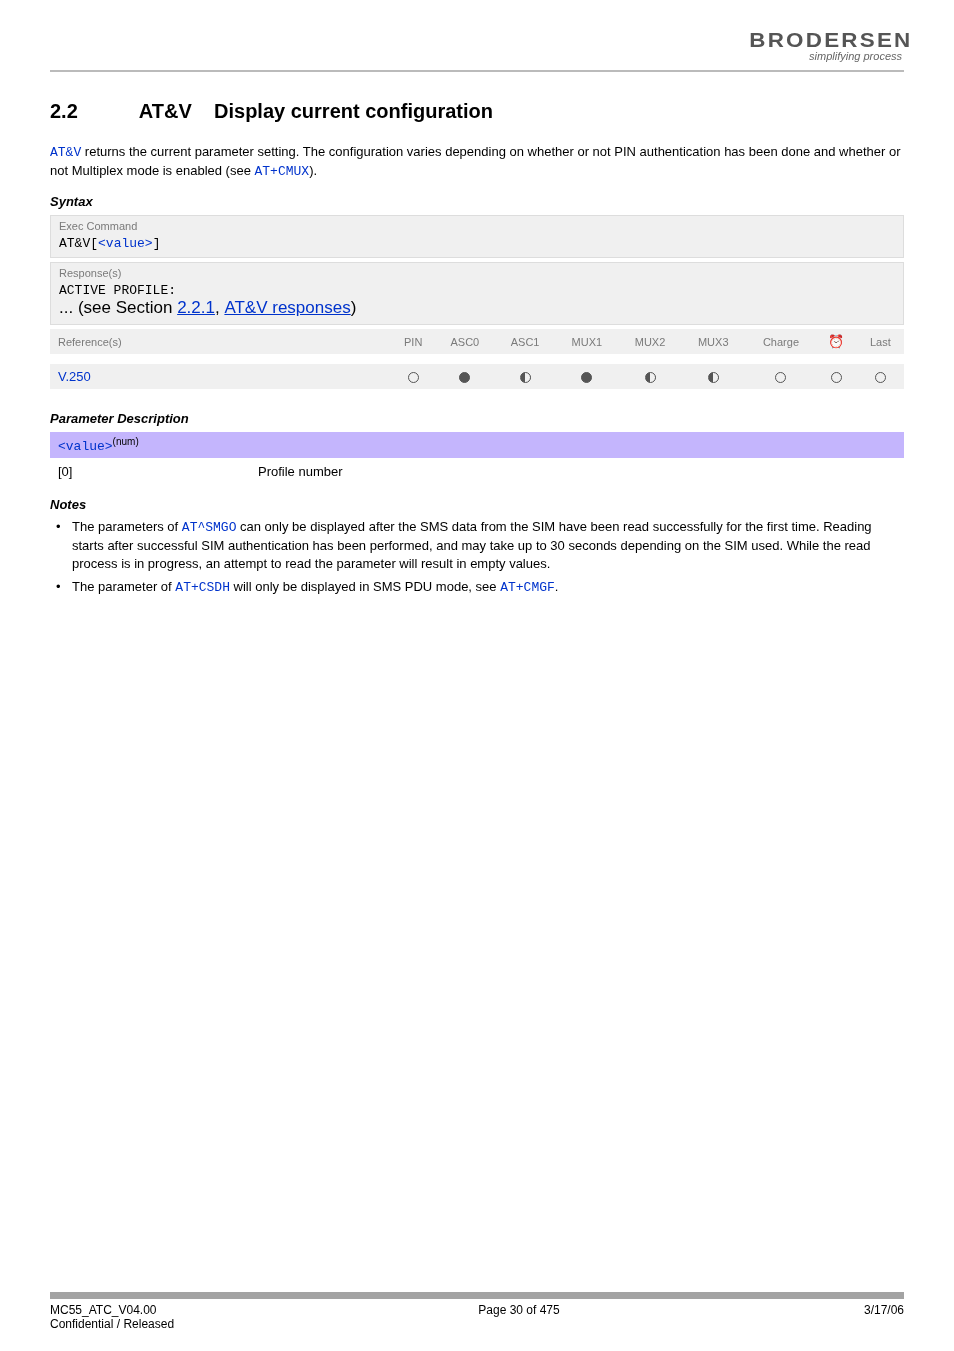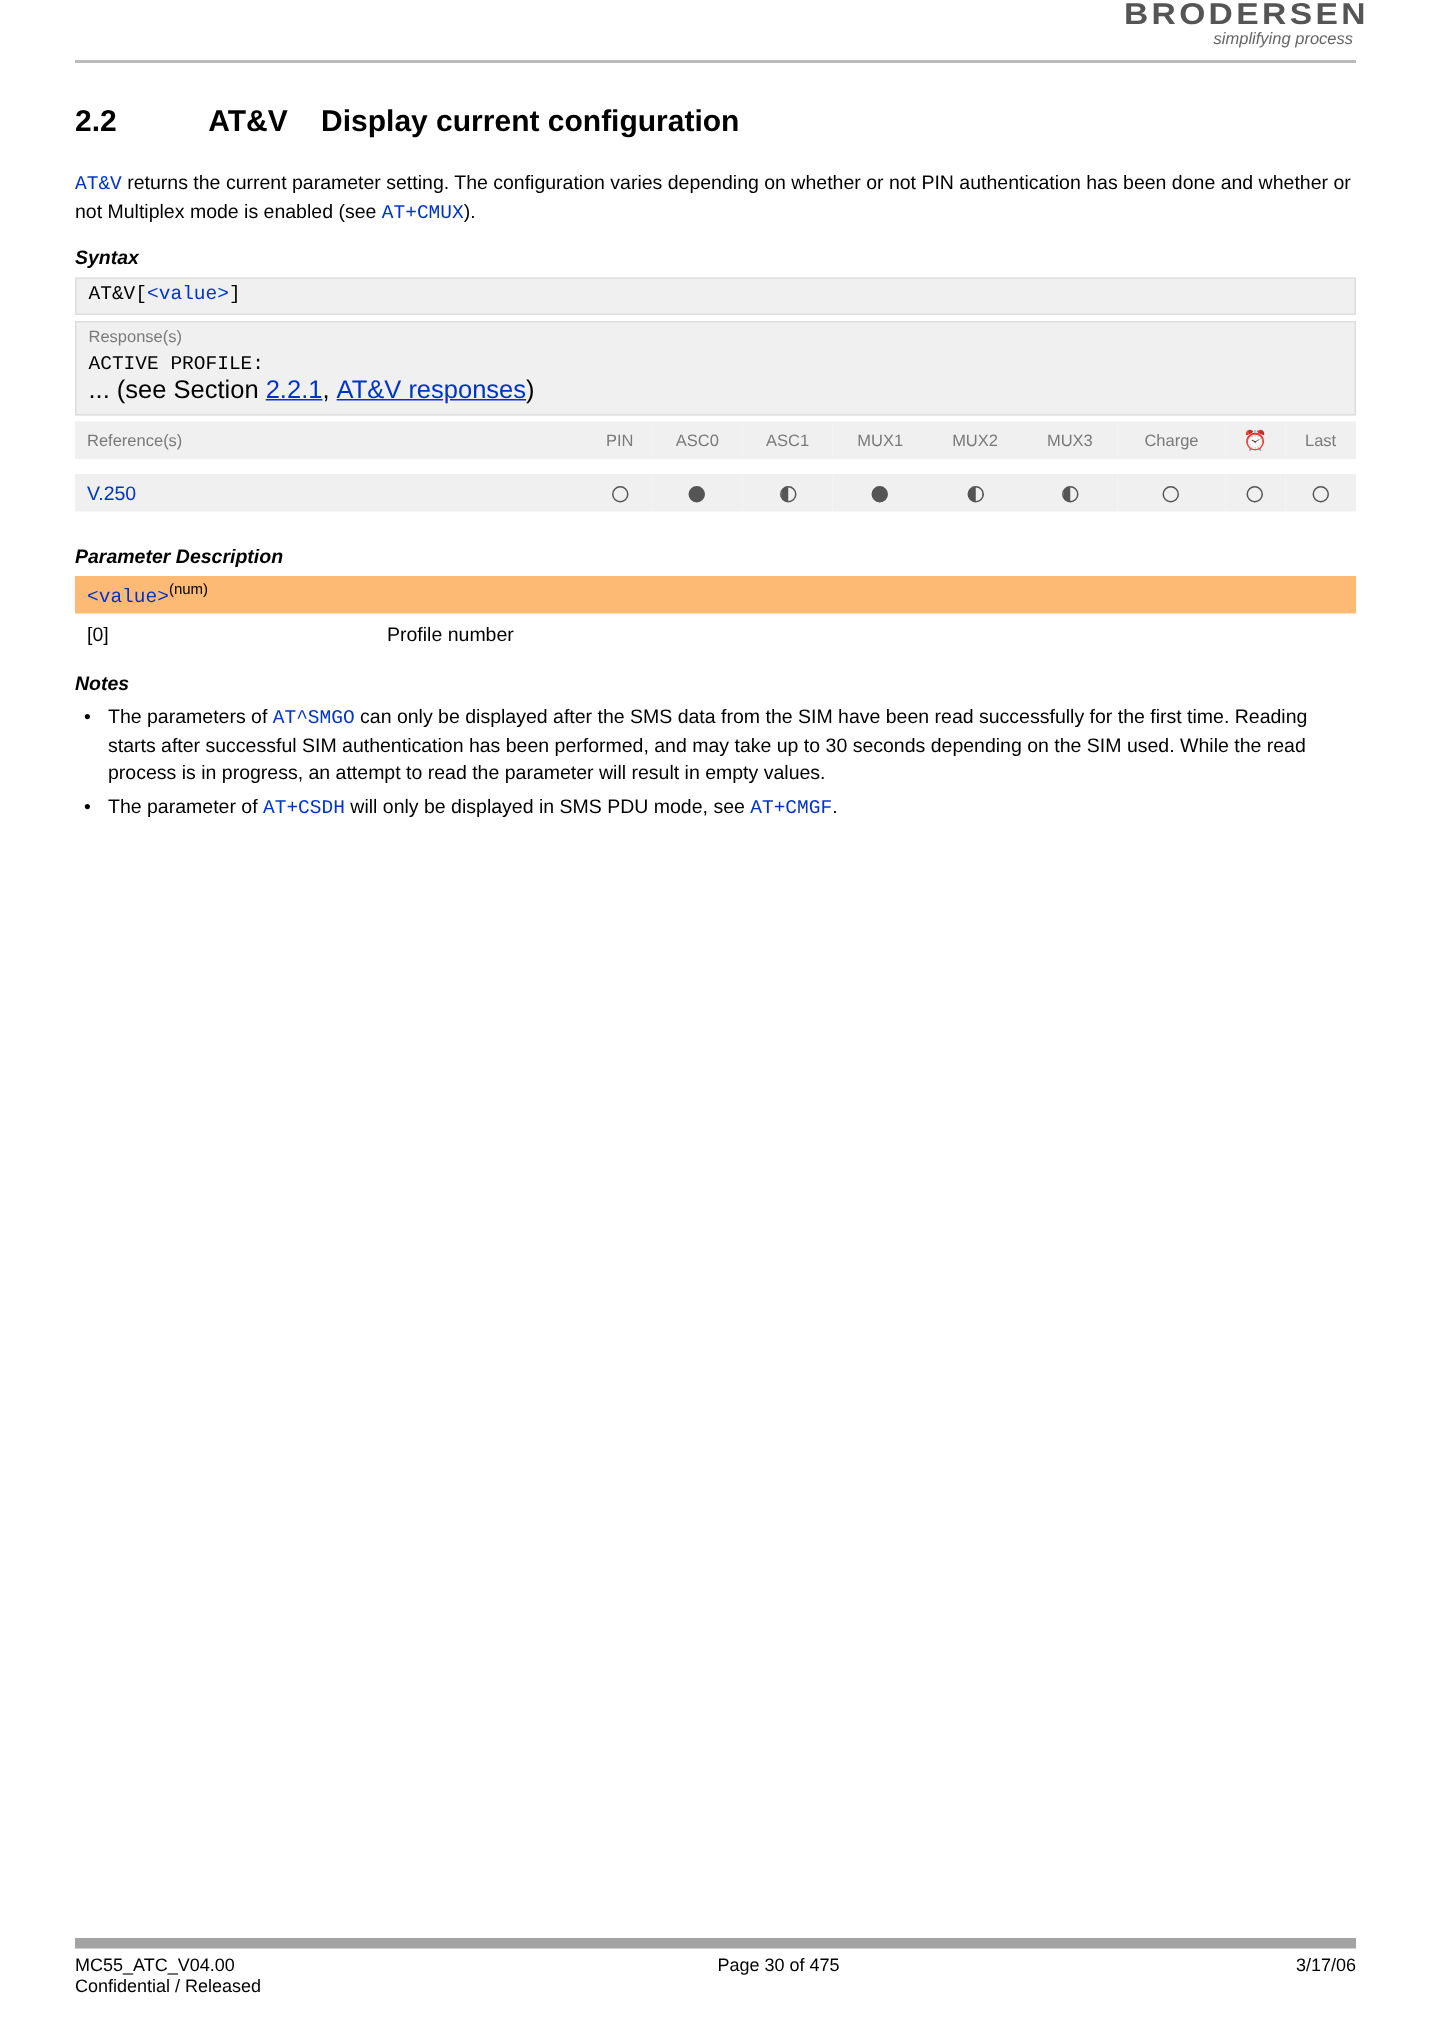--- a/index.html
+++ b/index.html
@@ -11,20 +11,21 @@
     width: 954px;
     margin: 0 auto;
     padding: 0 50px;
     position: relative;
     min-height: 1351px;
   }
   .header {
     display: flex;
     justify-content: flex-end;
     align-items: flex-end;
+    padding-top: 30px;
     padding-bottom: 4px;
   }
   .logo-block { text-align: right; }
   .logo-text {
     font-family: Arial, sans-serif;
     font-weight: 900;
     font-size: 20px;
     letter-spacing: 2px;
     color: #555;
     line-height: 1;
@@ -97,21 +98,21 @@
   .circle {
     display: inline-block; width: 11px; height: 11px;
     border: 1.3px solid #555; border-radius: 50%; vertical-align: middle;
   }
   .circle.full { background: #555; }
   .circle.half {
     background: linear-gradient(90deg, #555 0 50%, transparent 50% 100%);
   }
   .alarm-icon { font-size: 13px; color: #888; }
   .param-box {
-    background: #fdba74;
+    background: #c4b5fd;
     padding: 4px 8px;
     font-family: "Courier New", monospace;
     font-size: 13px;
     margin-bottom: 4px;
   }
   .param-box .sup {
     font-family: Arial, Helvetica, sans-serif;
     font-size: 10px; vertical-align: super;
   }
   .param-row { display: flex; padding: 2px 8px; font-size: 13px; }
@@ -150,20 +151,21 @@
   <span>Display current configuration</span>
 </h2>
 
 <p class="body">
   <span class="code-link">AT&amp;V</span><span> returns the current parameter setting. The configuration varies depending on whether or not PIN authentication has been done and whether or not Multiplex mode is enabled (see </span><span class="code-link">AT+CMUX</span><span>).</span>
 </p>
 
 <div class="subhead">Syntax</div>
 
 <div class="greybox">
+  <div class="label">Exec Command</div>
   <div class="content">
     <span>AT&amp;V</span>[<span class="link">&lt;value&gt;</span>]
   </div>
 </div>
 
 <div class="greybox">
   <div class="label">Response(s)</div>
   <div class="content">
     <div>ACTIVE PROFILE:</div>
     <div class="normal-font">

